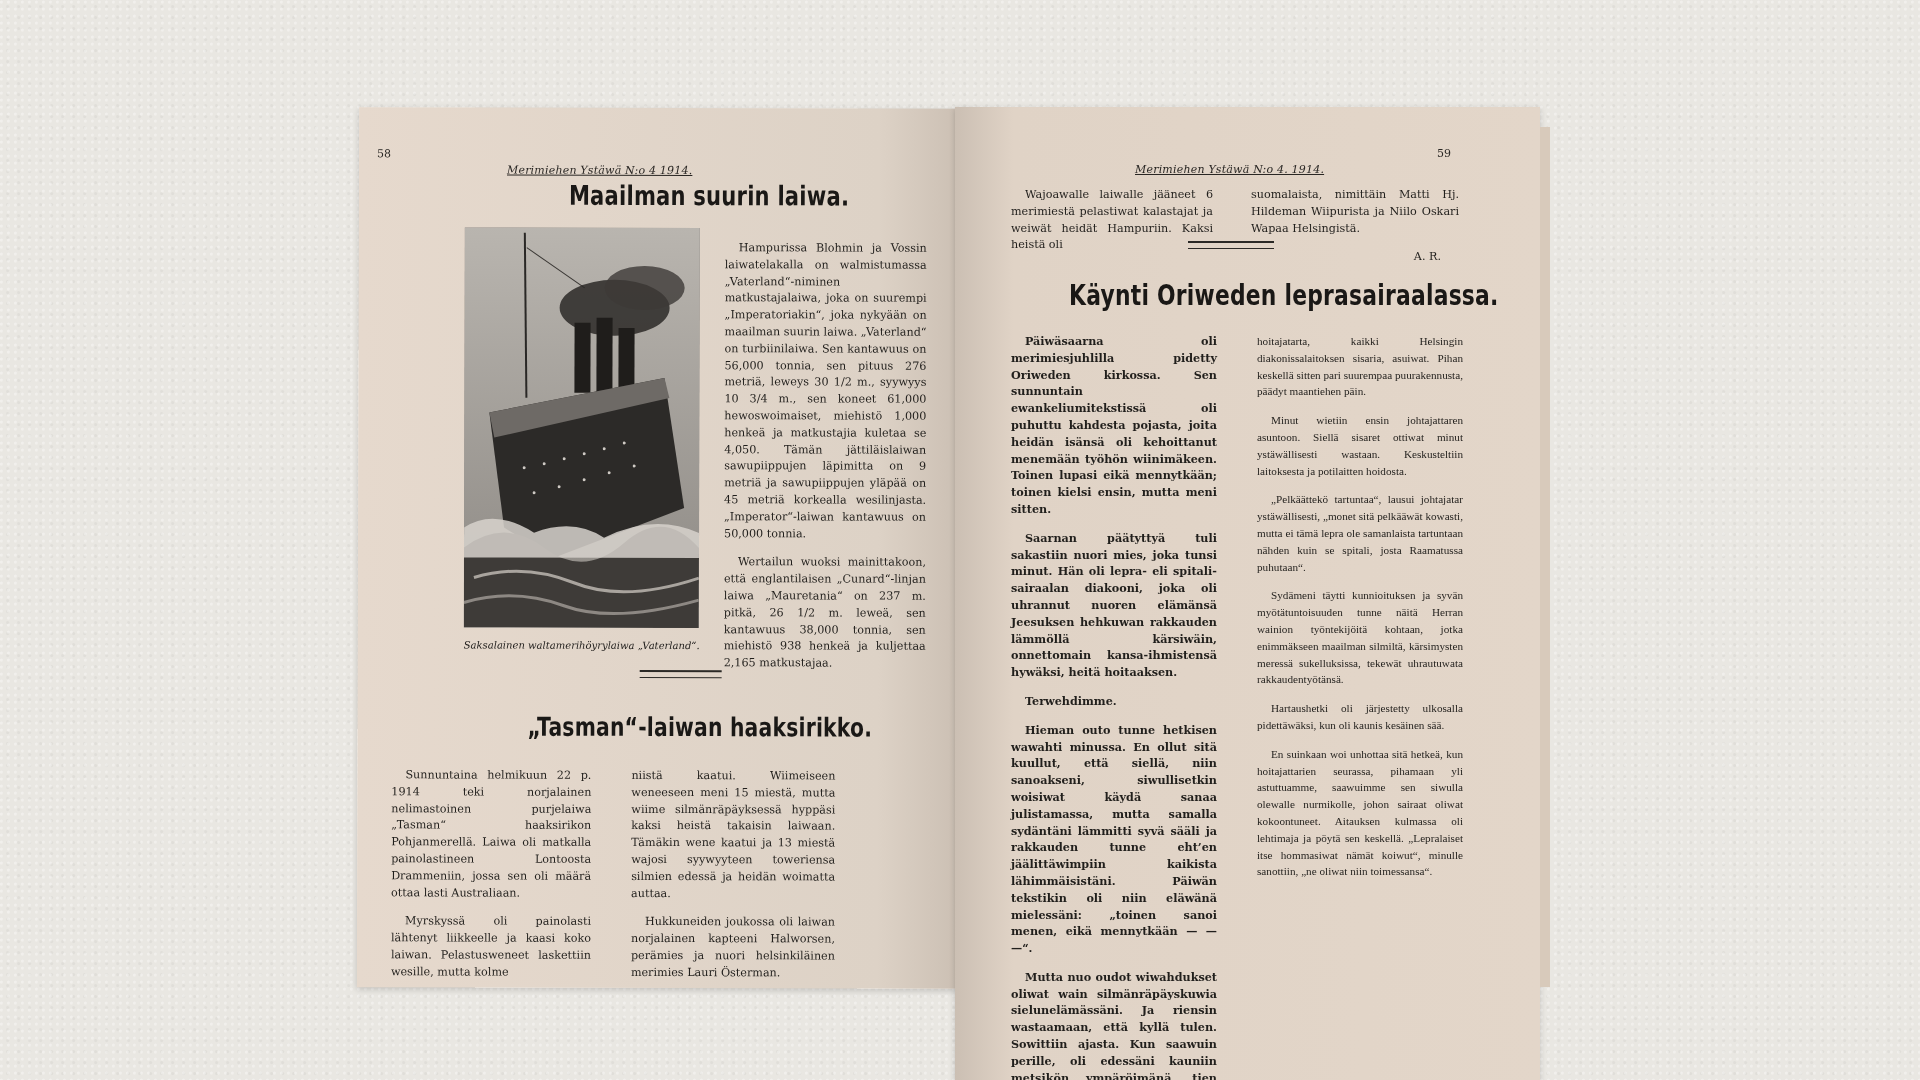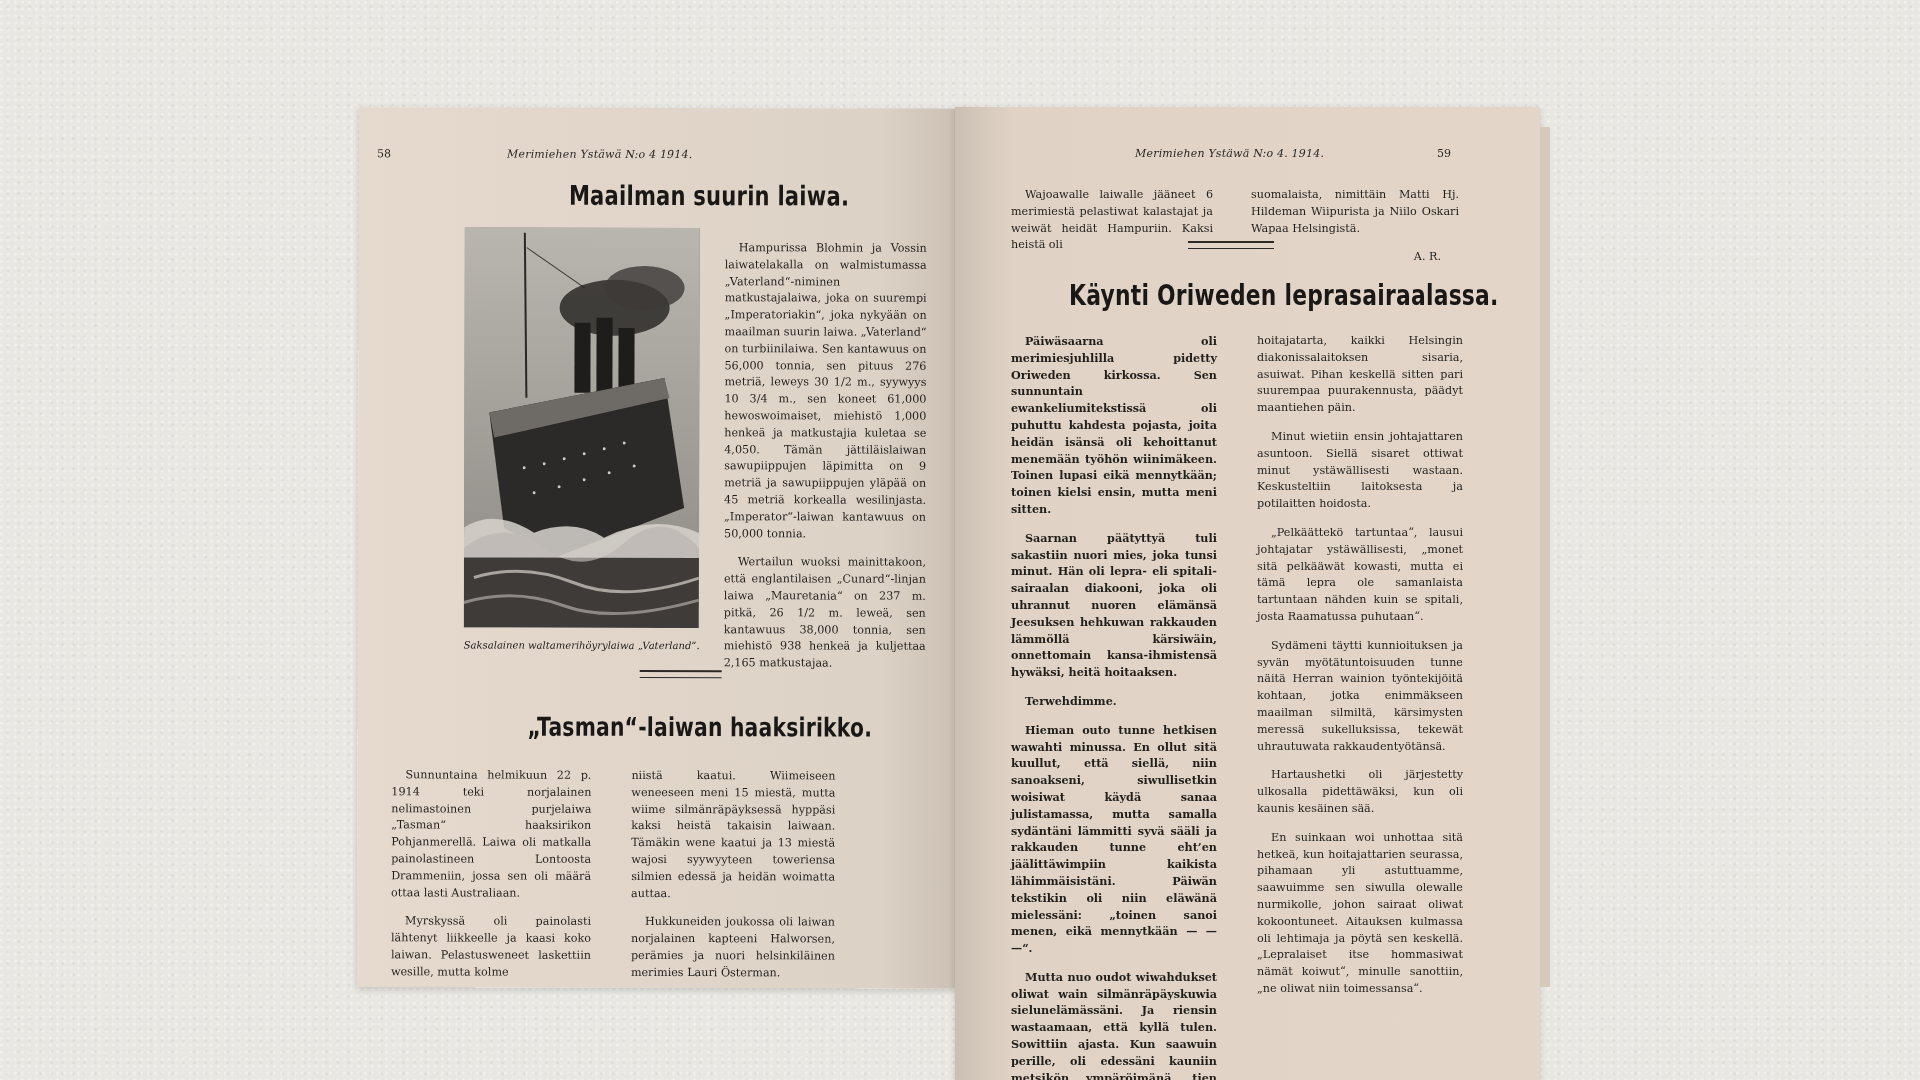--- a/index.html
+++ b/index.html
@@ -30,21 +30,21 @@
     }
     .page.right::after {
       content: ""; position: absolute; right: -10px; top: 20px; width: 10px; height: 860px;
       background: #d8cabb;
     }
     .running-head {
       position: absolute; top: 40px; left: 0; right: 0; height: 14px;
       font-size: 11px; font-family: "DejaVu Serif", serif; color: #2a2724;
     }
     .running-head .num { position: absolute; top: 0; }
-    .running-head .title { position: absolute; top: 0; font-style: italic; letter-spacing: 0.2px; }
+    .running-head .title { position: absolute; top: 16px; font-style: italic; letter-spacing: 0.2px; text-decoration: underline; }
     .headline {
       position: absolute; font-family: "DejaVu Sans", sans-serif;
       font-weight: bold; color: #1a1816; letter-spacing: 0.3px;
       transform: scaleX(0.78); transform-origin: left top;
       white-space: nowrap;
     }
     .col {
       position: absolute; font-size: 11.2px; line-height: 16.8px;
       text-align: justify; color: #211f1c; font-family: "DejaVu Serif", serif;
     }
@@ -153,21 +153,21 @@
 
     <div class="headline" style="left:114px; top:172px; font-size:28px;">Käynti Oriweden leprasairaalassa.</div>
 
     <div class="col" style="left:44px; top:214px; width:230px;font-weight:bold;">
       <p>Päiwäsaarna oli merimiesjuhlilla pidetty Oriweden kirkossa. Sen sunnuntain ewankeliumitekstissä oli puhuttu kahdesta pojasta, joita heidän isänsä oli kehoittanut menemään työhön wiinimäkeen. Toinen lupasi eikä mennytkään; toinen kielsi ensin, mutta meni sitten.</p>
       <p>Saarnan päätyttyä tuli sakastiin nuori mies, joka tunsi minut. Hän oli lepra- eli spitali-sairaalan diakooni, joka oli uhrannut nuoren elämänsä Jeesuksen hehkuwan rakkauden lämmöllä kärsiwäin, onnettomain kansa-ihmistensä hywäksi, heitä hoitaaksen.</p>
       <p>Terwehdimme.</p>
       <p>Hieman outo tunne hetkisen wawahti minussa. En ollut sitä kuullut, että siellä, niin sanoakseni, siwullisetkin woisiwat käydä sanaa julistamassa, mutta samalla sydäntäni lämmitti syvä sääli ja rakkauden tunne eht’en jäälittäwimpiin kaikista lähimmäisistäni. Päiwän tekstikin oli niin eläwänä mielessäni: „toinen sanoi menen, eikä mennytkään — — —“.</p>
       <p>Mutta nuo oudot wiwahdukset oliwat wain silmänräpäyskuwia sielunelämässäni. Ja riensin wastaamaan, että kyllä tulen. Sowittiin ajasta. Kun saawuin perille, oli edessäni kauniin metsikön ympäröimänä, tien wieressä ensin pienempi rakennus, jossa laitoksen johtajatar ja kaksi sairaan-</p>
     </div>
-    <div class="col" style="left:290px; top:214px; width:230px;">
+    <div class="col" style="left:290px; top:214px; width:230px;font-family:Liberation Serif, serif;">
       <p class="noindent">hoitajatarta, kaikki Helsingin diakonissalaitoksen sisaria, asuiwat. Pihan keskellä sitten pari suurempaa puurakennusta, päädyt maantiehen päin.</p>
       <p>Minut wietiin ensin johtajattaren asuntoon. Siellä sisaret ottiwat minut ystäwällisesti wastaan. Keskusteltiin laitoksesta ja potilaitten hoidosta.</p>
       <p>„Pelkäättekö tartuntaa“, lausui johtajatar ystäwällisesti, „monet sitä pelkääwät kowasti, mutta ei tämä lepra ole samanlaista tartuntaan nähden kuin se spitali, josta Raamatussa puhutaan“.</p>
       <p>Sydämeni täytti kunnioituksen ja syvän myötätuntoisuuden tunne näitä Herran wainion työntekijöitä kohtaan, jotka enimmäkseen maailman silmiltä, kärsimysten meressä sukelluksissa, tekewät uhrautuwata rakkaudentyötänsä.</p>
       <p>Hartaushetki oli järjestetty ulkosalla pidettäwäksi, kun oli kaunis kesäinen sää.</p>
       <p>En suinkaan woi unhottaa sitä hetkeä, kun hoitajattarien seurassa, pihamaan yli astuttuamme, saawuimme sen siwulla olewalle nurmikolle, johon sairaat oliwat kokoontuneet. Aitauksen kulmassa oli lehtimaja ja pöytä sen keskellä. „Lepralaiset itse hommasiwat nämät koiwut“, minulle sanottiin, „ne oliwat niin toimessansa“.</p>
     </div>
   </div>
 </div>
 

